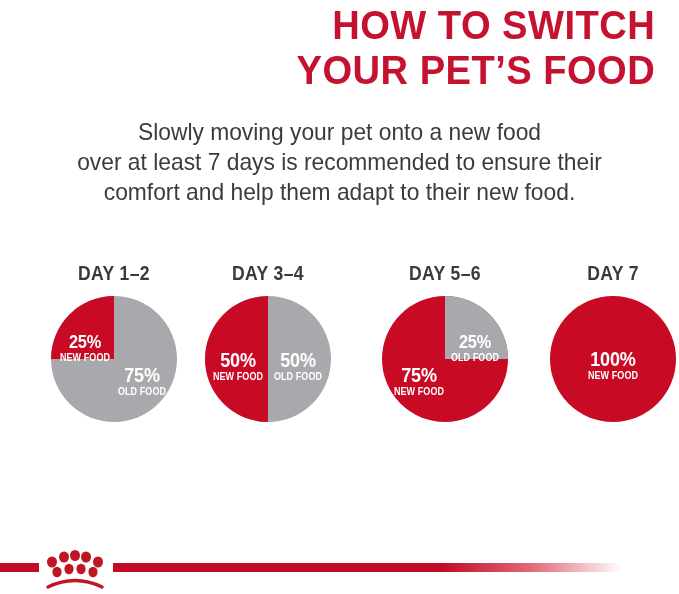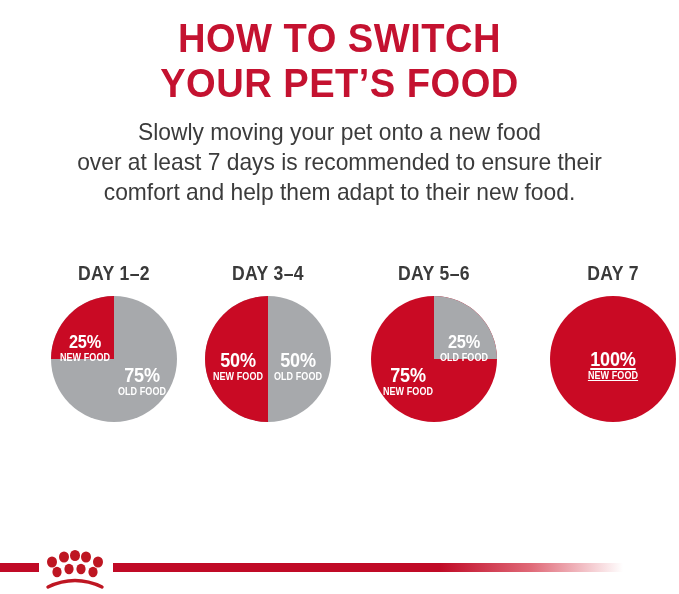--- a/index.html
+++ b/index.html
@@ -12,24 +12,24 @@
     height: 594px;
     position: relative;
     overflow: hidden;
     font-family: "Liberation Sans", sans-serif;
     -webkit-font-smoothing: antialiased;
   }
 
   
   .title-block {
     position: absolute;
-    top: 16px;
-    left: 0;
-    width: 679px;
-    text-align: center;
+    top: 3px;
+    left: 0;
+    width: 679px;
+    text-align: right;
   }
   .title-line {
     color: #C41230;
     font-family: "Liberation Sans", sans-serif;
     font-weight: bold;
     font-size: 41px;
     line-height: 45px;
     letter-spacing: 0.5px;
     transform: scaleX(0.93);
     transform-origin: center center;
@@ -65,21 +65,21 @@
   }
   .pie-cell {
     position: absolute;
     top: 0;
     width: 160px;
     height: 180px;
     text-align: center;
   }
   .pie-cell.c0 { left: 34px; }
   .pie-cell.c1 { left: 188px; }
-  .pie-cell.c2 { left: 354px; }
+  .pie-cell.c2 { left: 365px; }
   .pie-cell.c3 { left: 533px; }
 
   .day-label {
     color: #3A3A3A;
     font-family: "Liberation Sans", sans-serif;
     font-weight: bold;
     font-size: 20px;
     line-height: 22px;
     letter-spacing: 0.4px;
     transform: scaleX(0.88);
@@ -131,21 +131,21 @@
     margin-top: 2px;
   }
 
   
   .lbl-p0-new { left: 4px;  top: 36px;  width: 60px; }
   .lbl-p0-old { left: 60px; top: 68px;  width: 62px; }
   .lbl-p1-new { left: 3px;  top: 53px;  width: 60px; }
   .lbl-p1-old { left: 63px; top: 53px;  width: 60px; }
   .lbl-p2-old { left: 64px; top: 36px;  width: 58px; }
   .lbl-p2-new { left: 6px;  top: 68px;  width: 62px; }
-  .lbl-p3-new { left: 23px; top: 52px;  width: 80px; text-decoration: underline; }
+  .lbl-p3-new { left: 23px; top: 52px;  width: 80px; }
 
   
   .footer {
     position: absolute;
     left: 0;
     bottom: 0;
     width: 679px;
     height: 52px;
   }
   .bar-left {

